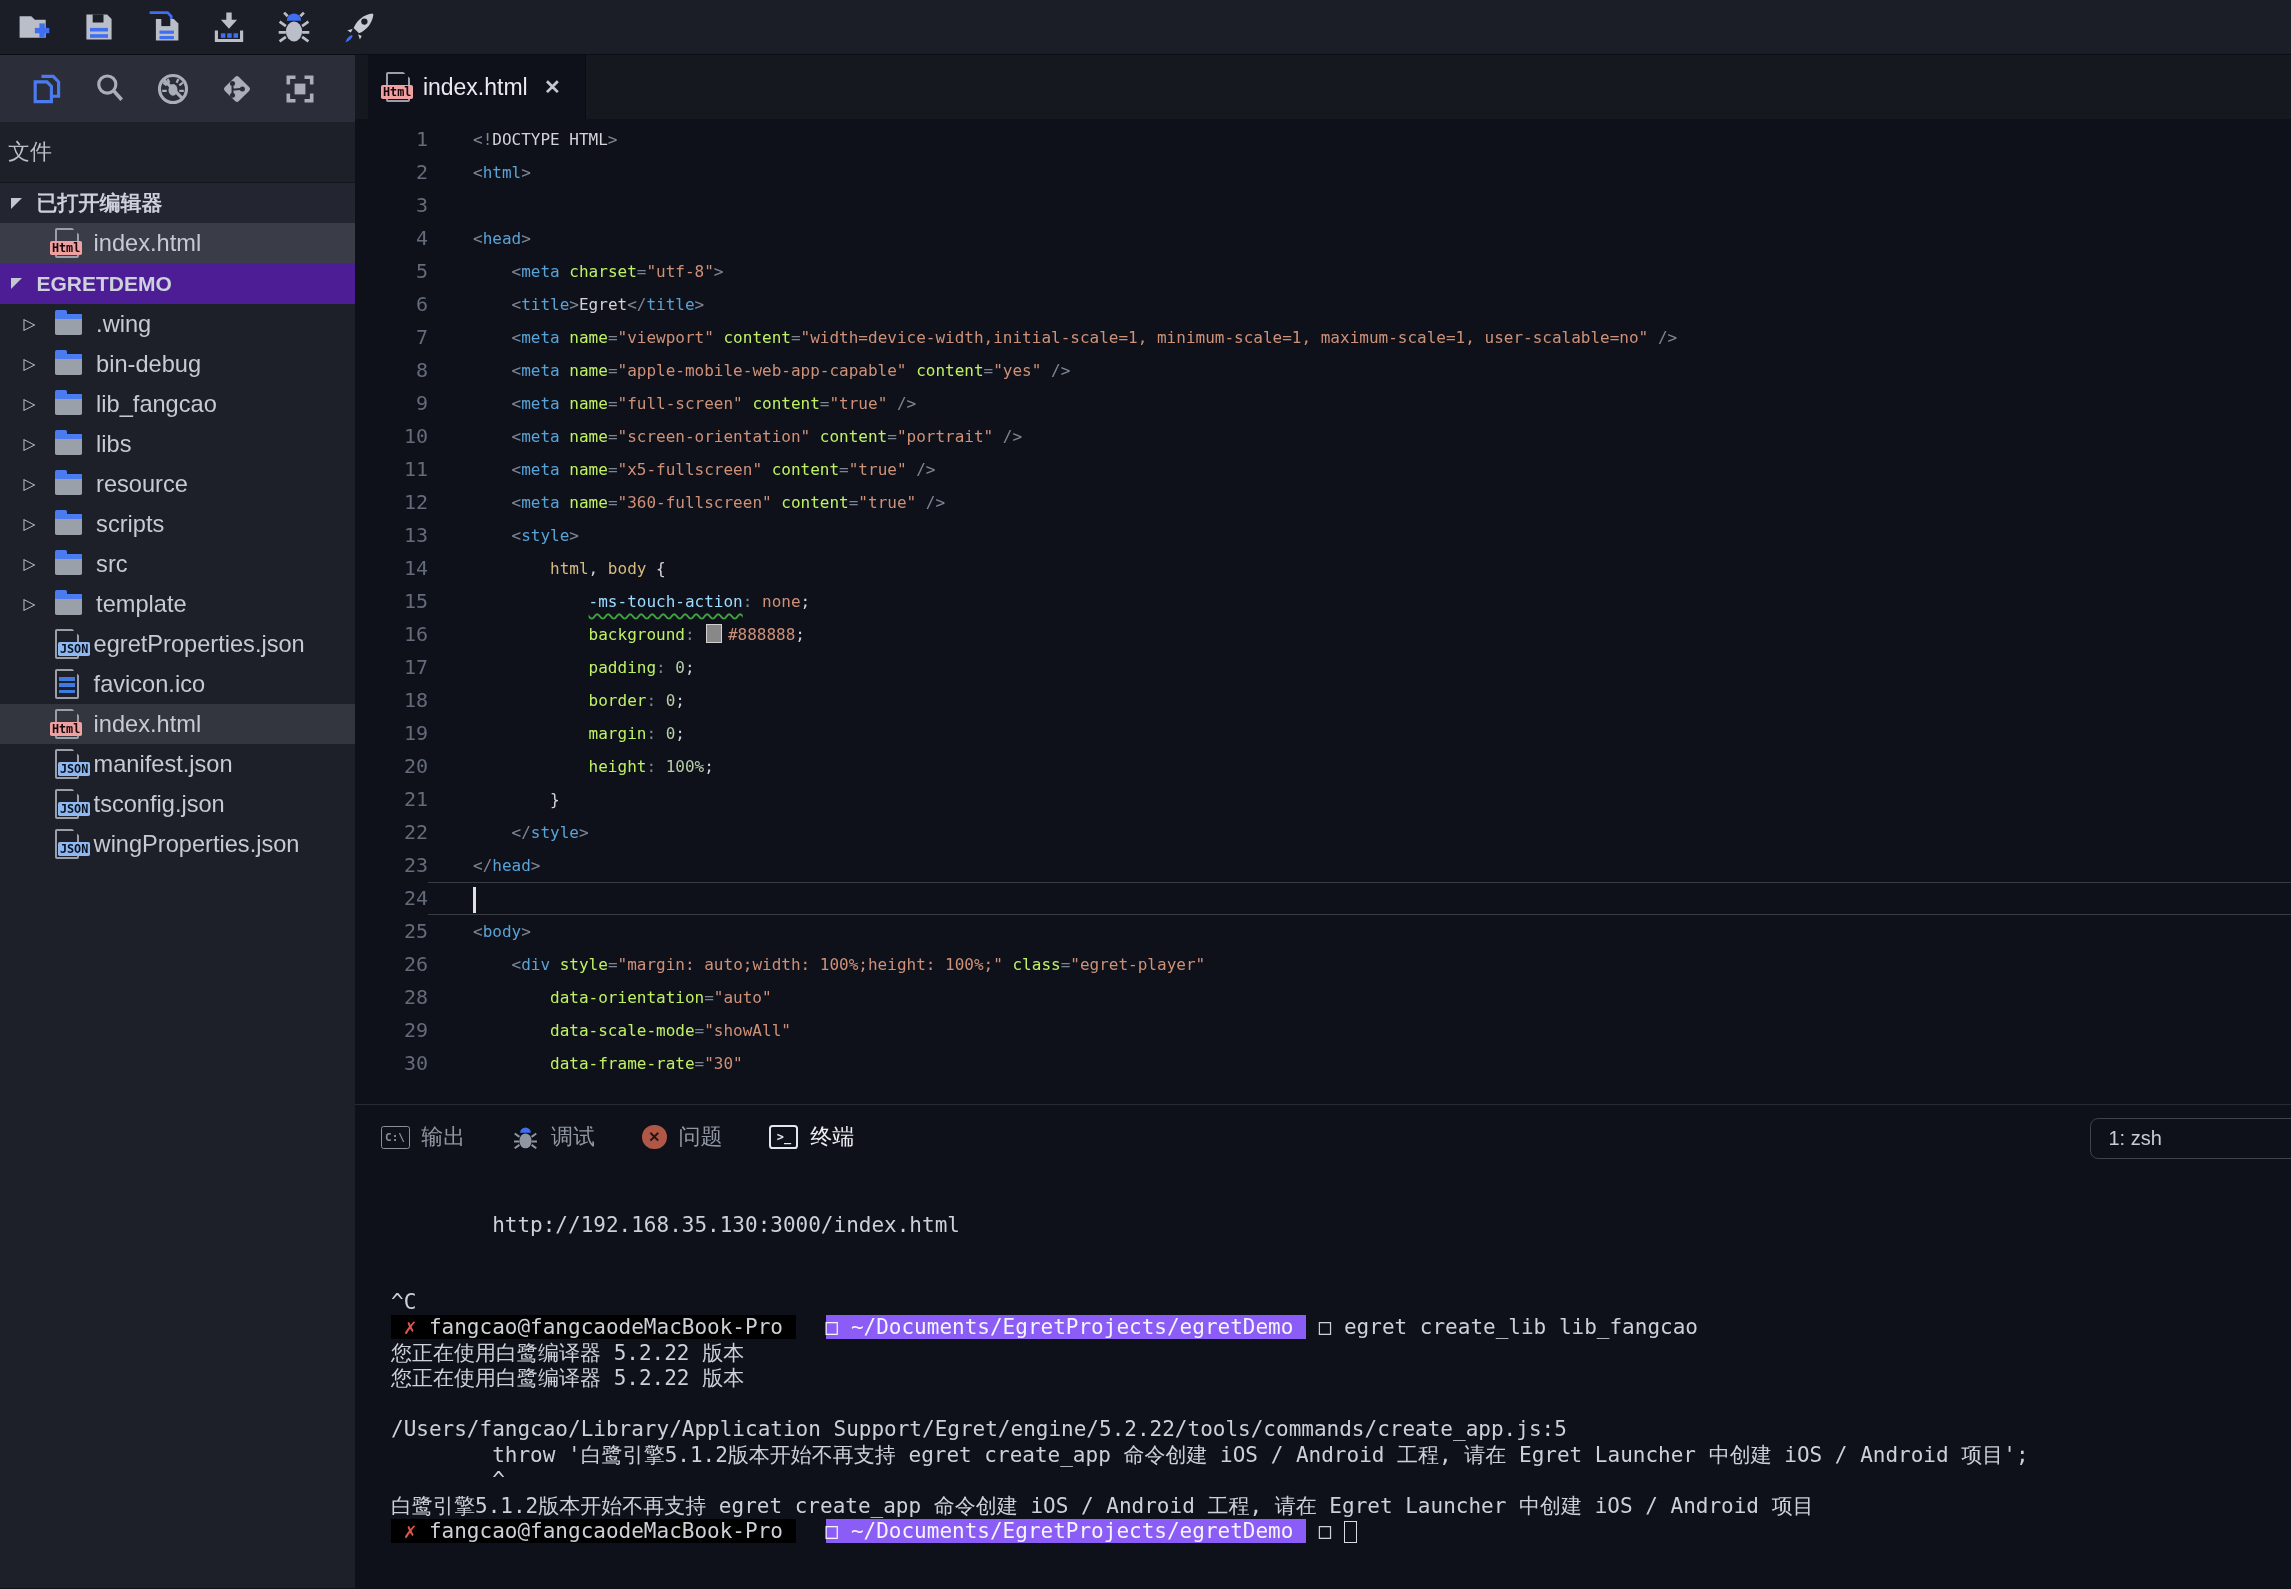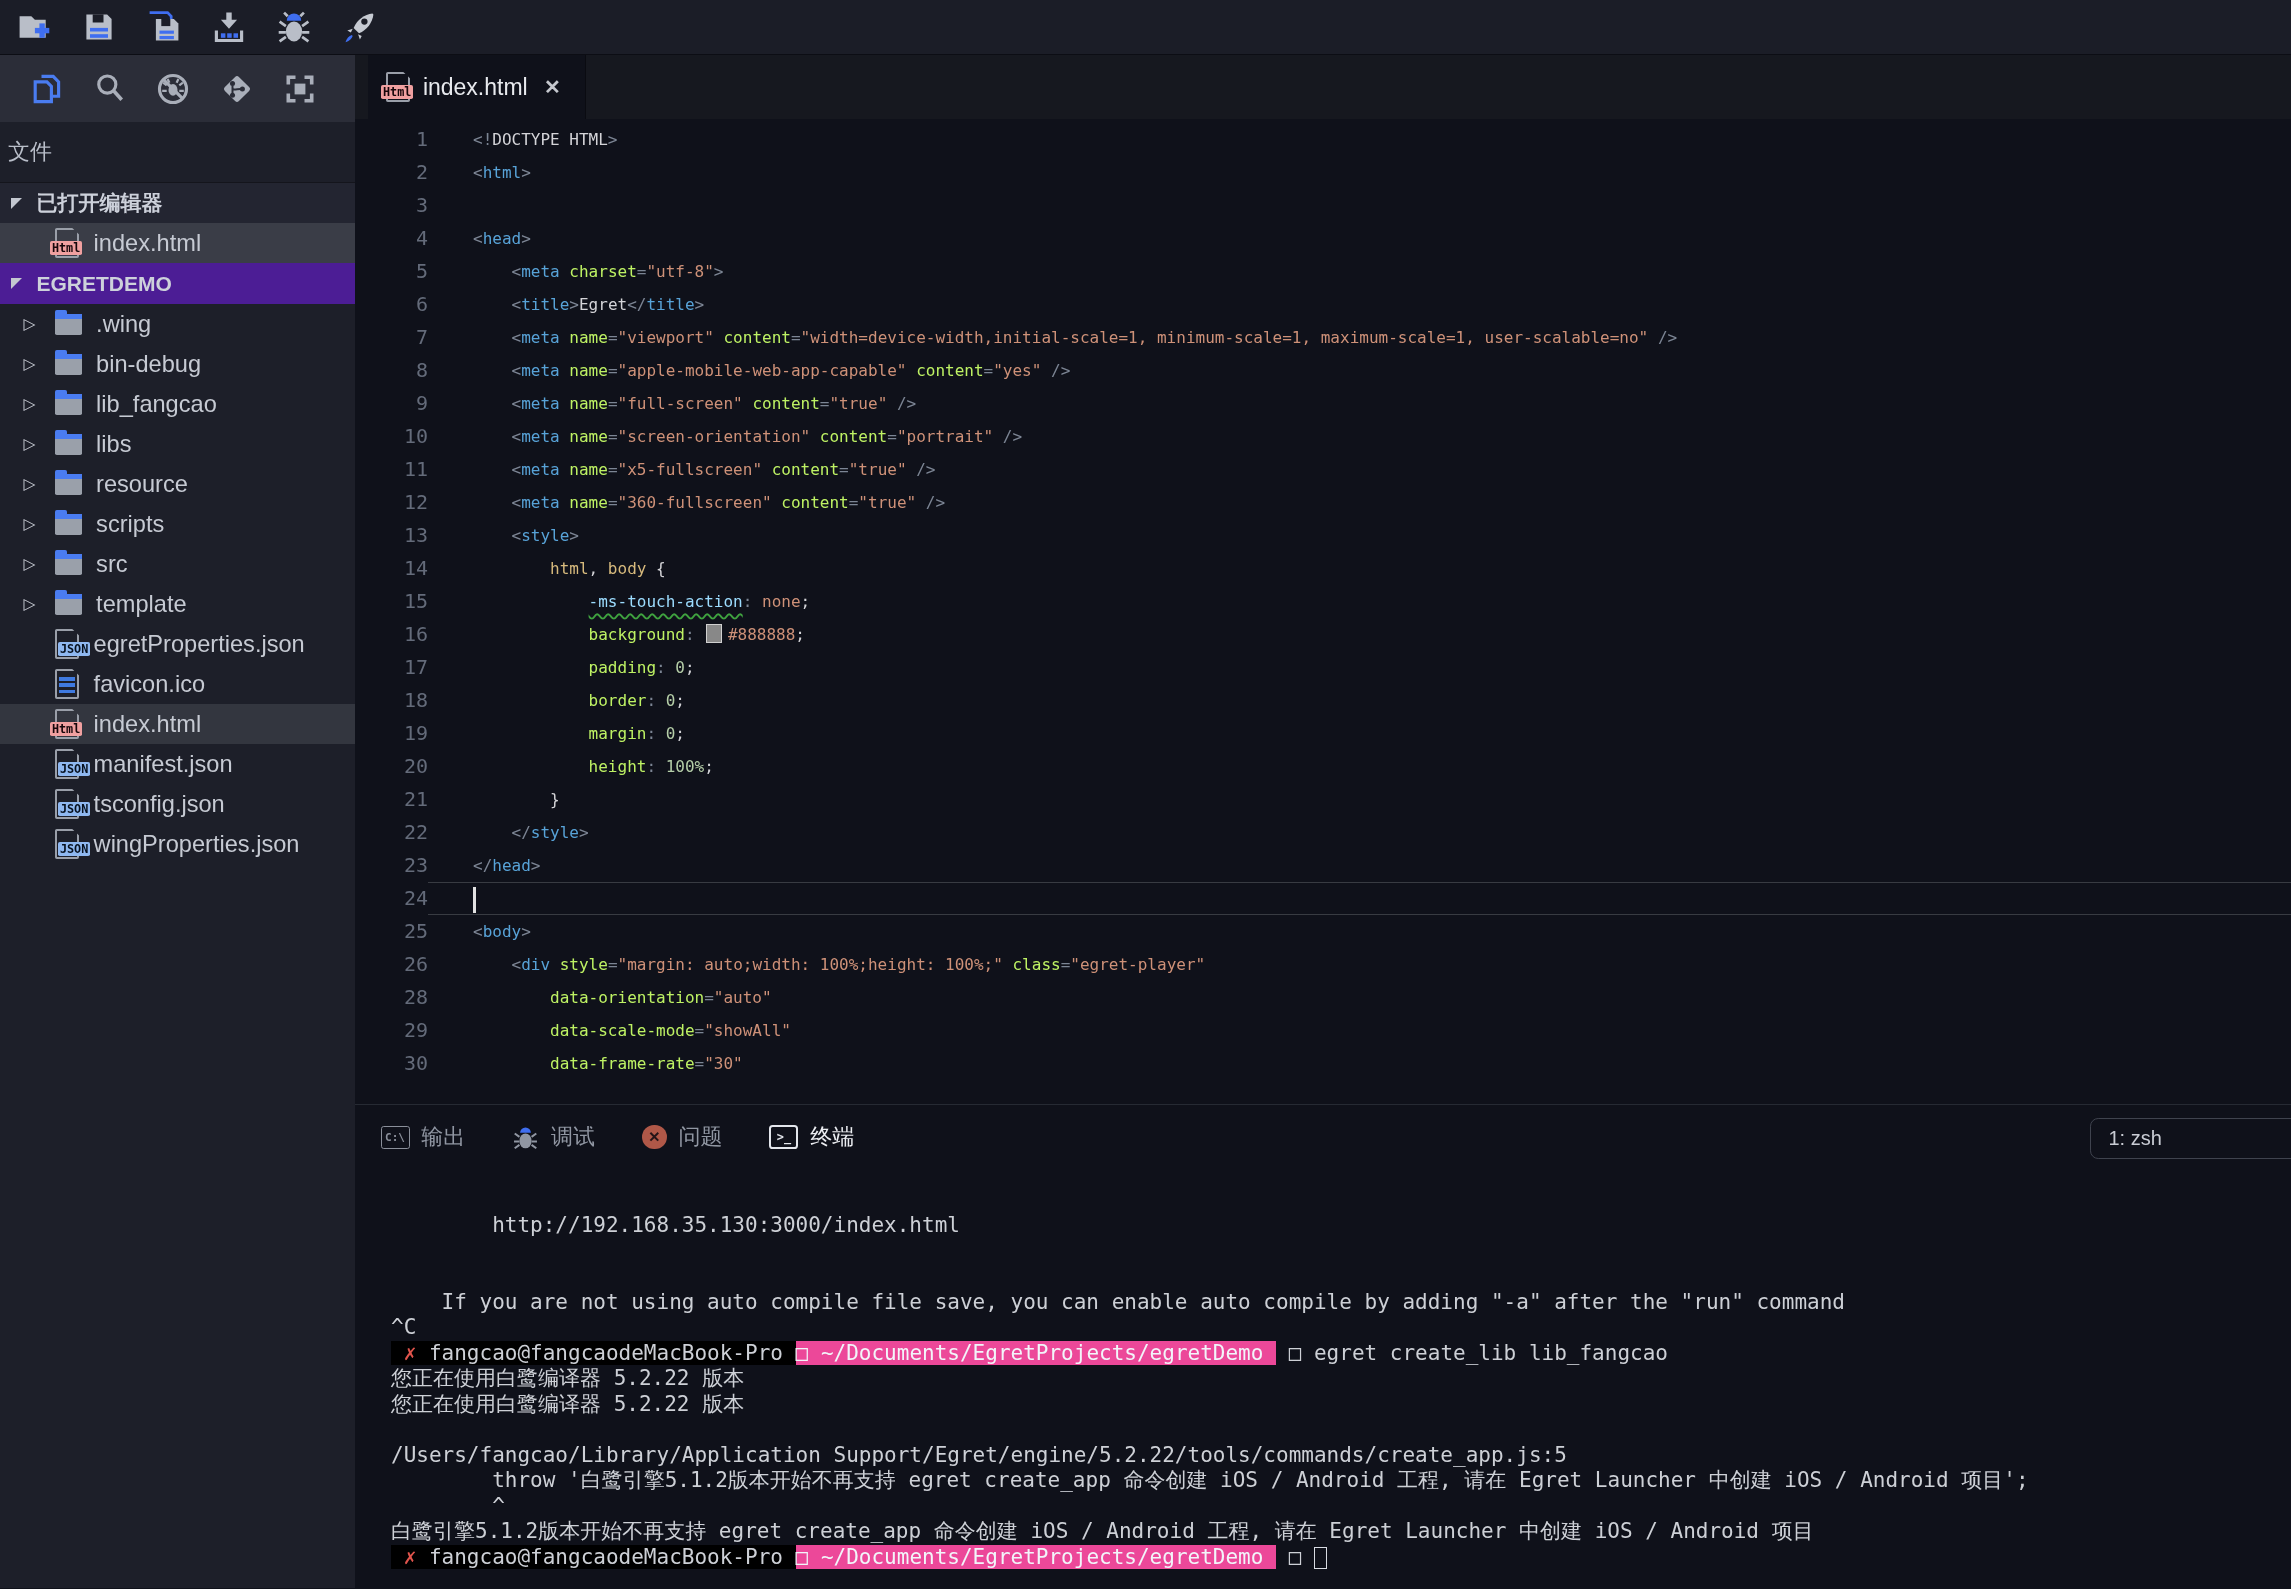--- a/index.html
+++ b/index.html
@@ -87,21 +87,21 @@
     display:flex; align-items:center; justify-content:center; }
   #shell-select { position:absolute; top:12.7px; right:-25.5px; width:227px; height:41px;
     border:1.8px solid #3f434e; border-radius:8.2px; color:#c9ccd4; font-size:20px;
     display:flex; align-items:center; padding-left:18px; background:transparent; cursor:pointer; }
 
   #terminal { padding:44px 0 0 36px; font-family:"DejaVu Sans Mono","DejaVu Sans",monospace;
     font-size:21px; color:#cdd0d6; }
   .trow { height:25.5px; line-height:25.5px; white-space:pre; }
   .seg.blk { background:#000000; }
   .seg.red { color:#e0544c; font-weight:bold; background:#000000; }
-  .seg.blu { background:#ec4899; color:#f2f5fa; }
+  .seg.blu { background:#8b5cf6; color:#f2f5fa;margin-left:30px; }
   .seg.cur { display:inline-block; width:12.7px; height:22px; border:1.8px solid #d8dbe2; vertical-align:middle; }
 
   svg { display:block; }
 </style>
 </head>
 <body>
 
 <div id="toolbar">
   <div class="tool-btn">
     <svg width="36" height="36" viewBox="0 0 40 40">
@@ -459,21 +459,20 @@
           <div class="ptab active">
             <span class="icon-terminal">&gt;_</span>
             <span>终端</span>
           </div>
         </div>
       <div id="shell-select">1: zsh</div>
       <div id="terminal">
           <div class="trow"><span class="seg d">        http://192.168.35.130:3000/index.html</span></div>
           <div class="trow"></div>
           <div class="trow"></div>
-          <div class="trow"><span class="seg d">    If you are not using auto compile file save, you can enable auto compile by adding "-a" after the "run" command</span></div>
           <div class="trow"><span class="seg d">^C</span></div>
           <div class="trow"><span class="seg red"> ✗ </span><span class="seg blk">fangcao@fangcaodeMacBook-Pro </span><span class="seg blu">□ ~/Documents/EgretProjects/egretDemo </span><span class="seg d"> □ egret create_lib lib_fangcao</span></div>
           <div class="trow"><span class="seg d">您正在使用白鹭编译器 5.2.22 版本</span></div>
           <div class="trow"><span class="seg d">您正在使用白鹭编译器 5.2.22 版本</span></div>
           <div class="trow"></div>
           <div class="trow"><span class="seg d">/Users/fangcao/Library/Application Support/Egret/engine/5.2.22/tools/commands/create_app.js:5</span></div>
           <div class="trow"><span class="seg d">        throw '白鹭引擎5.1.2版本开始不再支持 egret create_app 命令创建 iOS / Android 工程, 请在 Egret Launcher 中创建 iOS / Android 项目';</span></div>
           <div class="trow"><span class="seg d">        ^</span></div>
           <div class="trow"><span class="seg d">白鹭引擎5.1.2版本开始不再支持 egret create_app 命令创建 iOS / Android 工程, 请在 Egret Launcher 中创建 iOS / Android 项目</span></div>
           <div class="trow"><span class="seg red"> ✗ </span><span class="seg blk">fangcao@fangcaodeMacBook-Pro </span><span class="seg blu">□ ~/Documents/EgretProjects/egretDemo </span><span class="seg d"> □ </span><span class="seg cur"></span></div>

